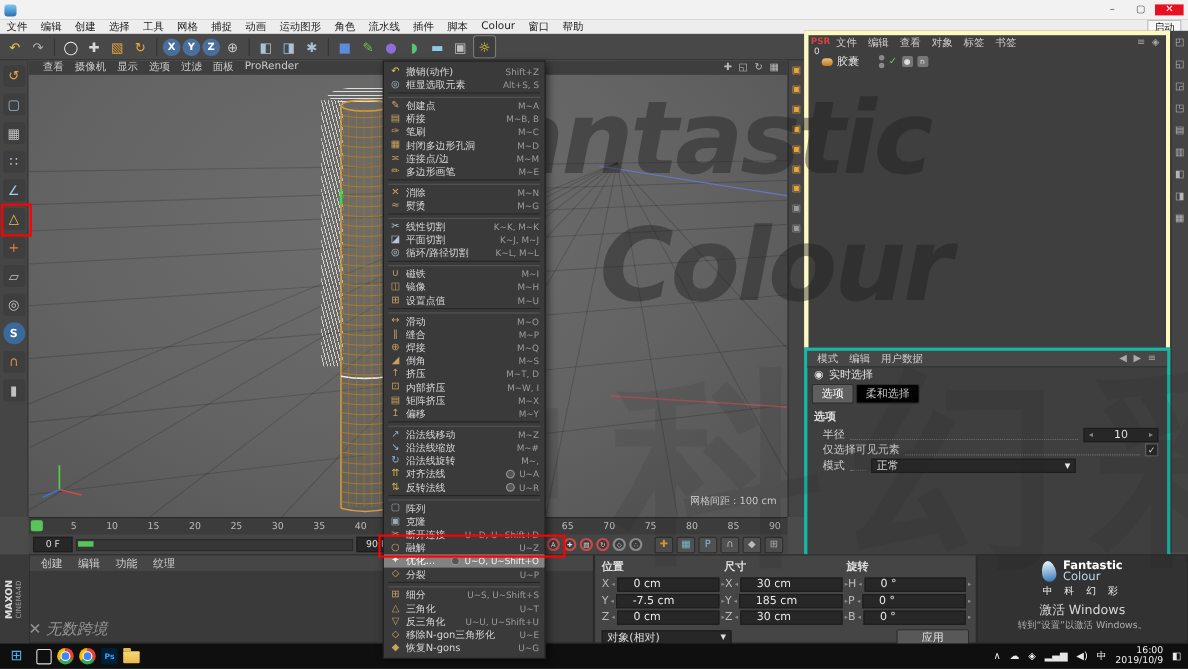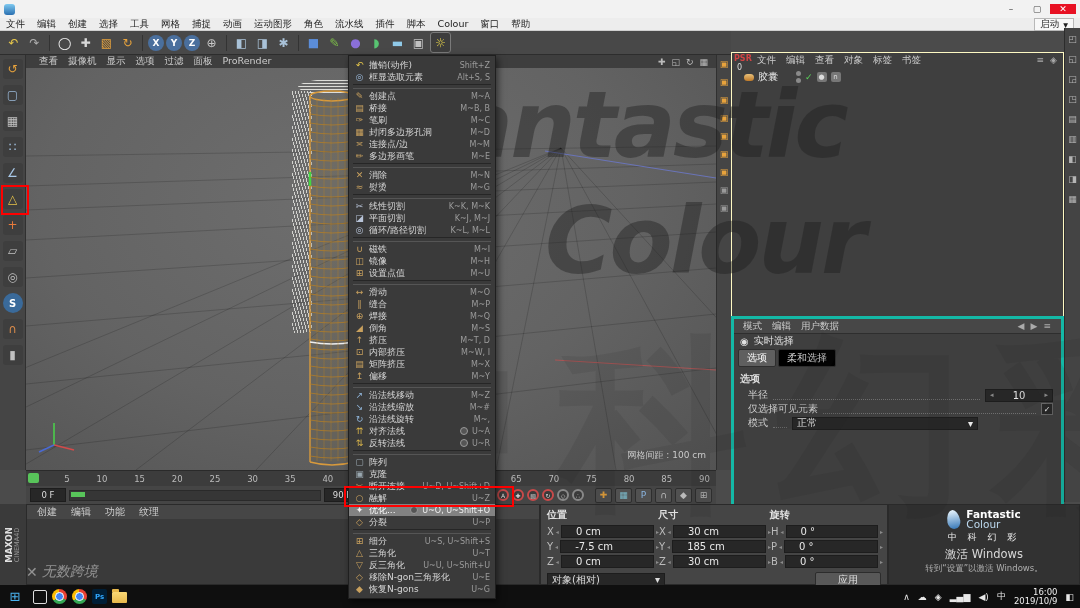--- a/index.html
+++ b/index.html
@@ -12,21 +12,21 @@
             align-items:center;padding:0 4px;box-sizing:border-box;font-size:9.5px;}
   .appico{width:11px;height:11px;border-radius:3px;background:linear-gradient(#7ec9f0,#2a6fb0);margin-right:5px;}
   .winctl{margin-left:auto;display:flex;}
   .winctl span{width:26px;text-align:center;font-size:9px;color:#444;cursor:default;}
   .winctl .close{color:#fff;background:#e81123;}
   
   .menubar{left:0;top:18px;width:1080px;height:13px;background:#ededed;border-bottom:1px solid #cfcfcf;
            display:flex;align-items:center;color:#222;font-size:9.5px;box-sizing:border-box;}
   .menubar .mi{padding:0 6px;}
   .layoutdd{margin-left:auto;margin-right:6px;border:1px solid #b8b8b8;background:#f8f8f8;
-            padding:0 5px;display:flex;gap:4px;align-items:center;height:11px;}
+            padding:0 5px;display:flex;gap:4px;align-items:center;height:11px;flex-direction:column;}
   
   .toolbar{left:0;top:31px;width:731px;height:24px;background:#484848;border-bottom:1px solid #2d2d2d;
            display:flex;align-items:center;padding:0 4px;gap:2px;box-sizing:border-box;}
   .tb-ico{width:19px;height:19px;border-radius:3px;display:flex;align-items:center;justify-content:center;
           font-size:12px;background:transparent;}
   .tb-ico.sep{width:1px;height:16px;background:#333;border-radius:0;font-size:0;margin:0 3px;}
   .tb-ico.boxed{border:1px solid #7a7a7a;background:#3d3d3d;}
   .tb-ico.pill{background:#4a6f9d;color:#fff;border-radius:50%;width:16px;height:16px;font-size:9px;font-weight:bold;}
   
   .lbar{left:0;top:55px;width:26px;height:415px;background:#454545;border-right:1px solid #303030;
@@ -52,21 +52,21 @@
   .ring{stroke:#b87f22;stroke-width:.8;fill:none;opacity:.9;}
   .vline{stroke:#b87f22;stroke-width:.6;opacity:.65;}
   
   .rstrip{left:716px;top:55px;width:15px;height:415px;background:#454545;border-left:1px solid #303030;
           display:flex;flex-direction:column;align-items:center;padding-top:4px;gap:8px;box-sizing:border-box;}
   .rstrip span{font-size:9px;}
   .frstrip{left:1064px;top:28px;width:16px;height:474px;background:#444;border-left:1px solid #2c2c2c;
           display:flex;flex-direction:column;align-items:center;padding-top:6px;gap:10px;box-sizing:border-box;color:#b5b5b5;}
   .frstrip span{font-size:9px;}
   
-  .om{left:731px;top:28px;width:333px;height:300px;background:#3f3f3f;border:1px solid #fef9c3;box-sizing:border-box;margin-top:24px;}
+  .om{left:731px;top:28px;width:333px;height:300px;background:#3f3f3f;border:4px solid #fef9c3;box-sizing:border-box;}
   .psr{position:absolute;left:2px;top:1px;color:#d04444;font-size:8px;font-weight:bold;}
   .psrv{position:absolute;left:5px;top:10px;color:#ddd;font-size:8px;}
   .ommenu{margin-left:20px;height:14px;display:flex;align-items:center;gap:2px;color:#ccc;font-size:9.5px;}
   .ommenu .mi{padding:0 5px;}
   .omicons{margin-left:auto;margin-right:6px;display:flex;gap:6px;color:#aaa;font-size:9px;}
   .objrow{display:flex;align-items:center;gap:4px;padding:3px 0 0 12px;color:#e8e8e8;}
   .objpill{width:10px;height:7px;border-radius:4px;background:linear-gradient(#e8c07a,#c07a28);}
   .dots{display:flex;flex-direction:column;gap:2px;margin-left:14px;}
   .dots i{width:5px;height:5px;border-radius:50%;background:#8a8a8a;}
   .tick{color:#5ad45a;font-size:9px;}

